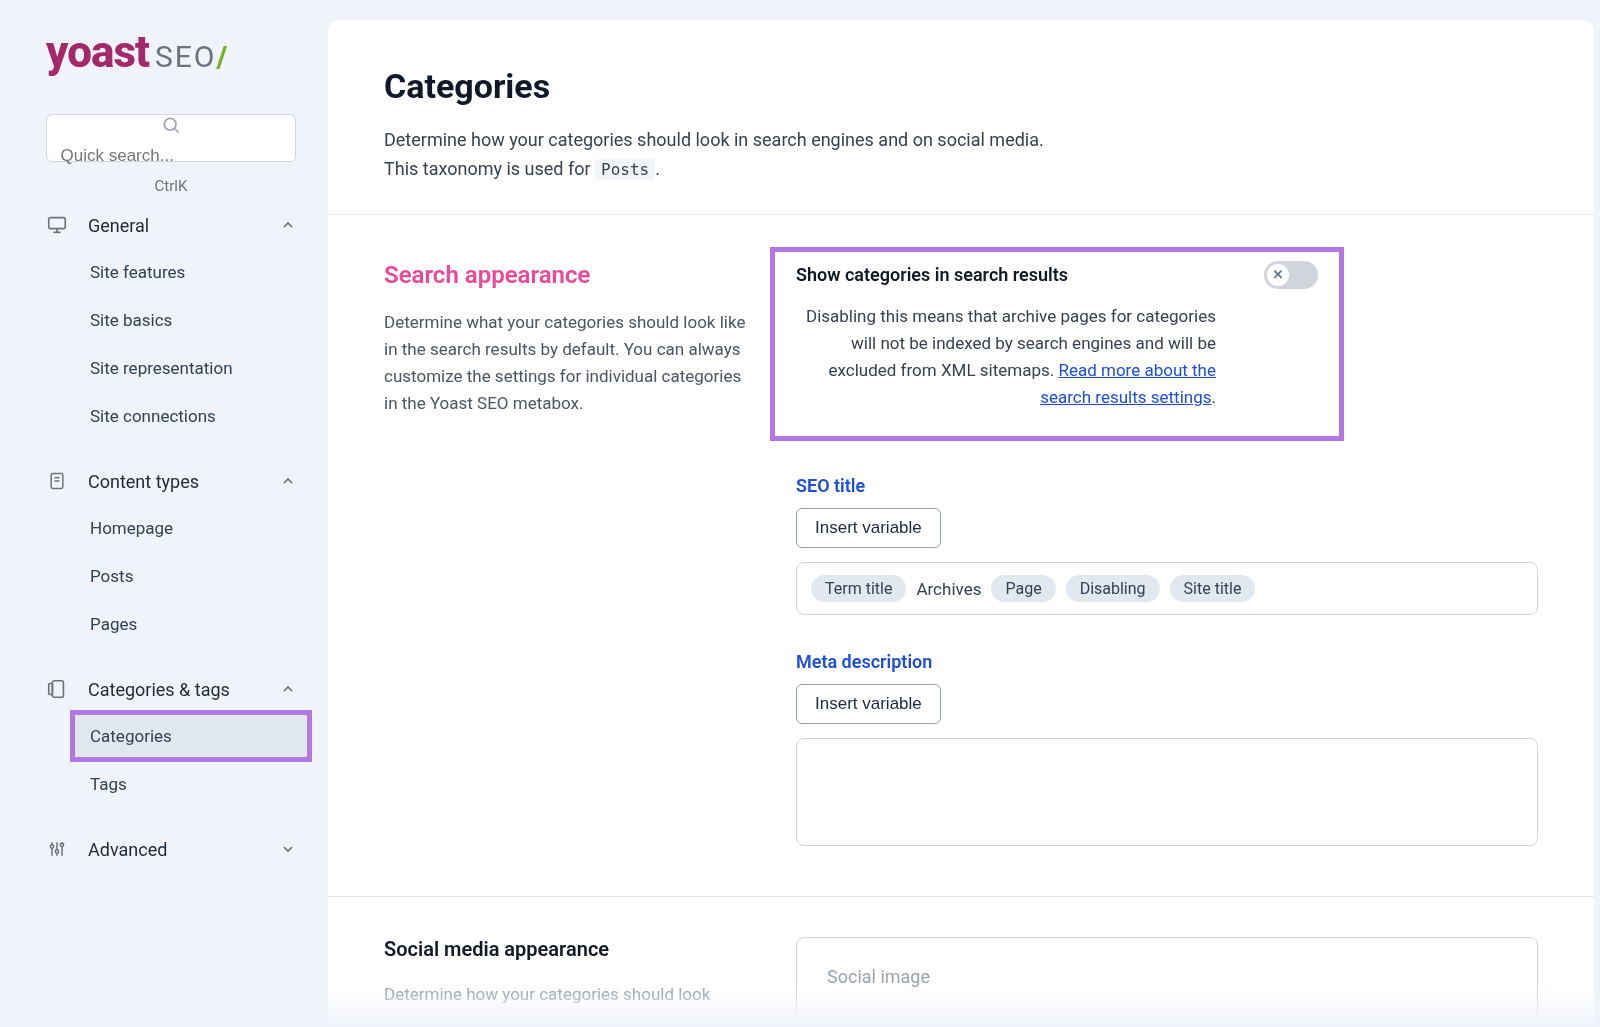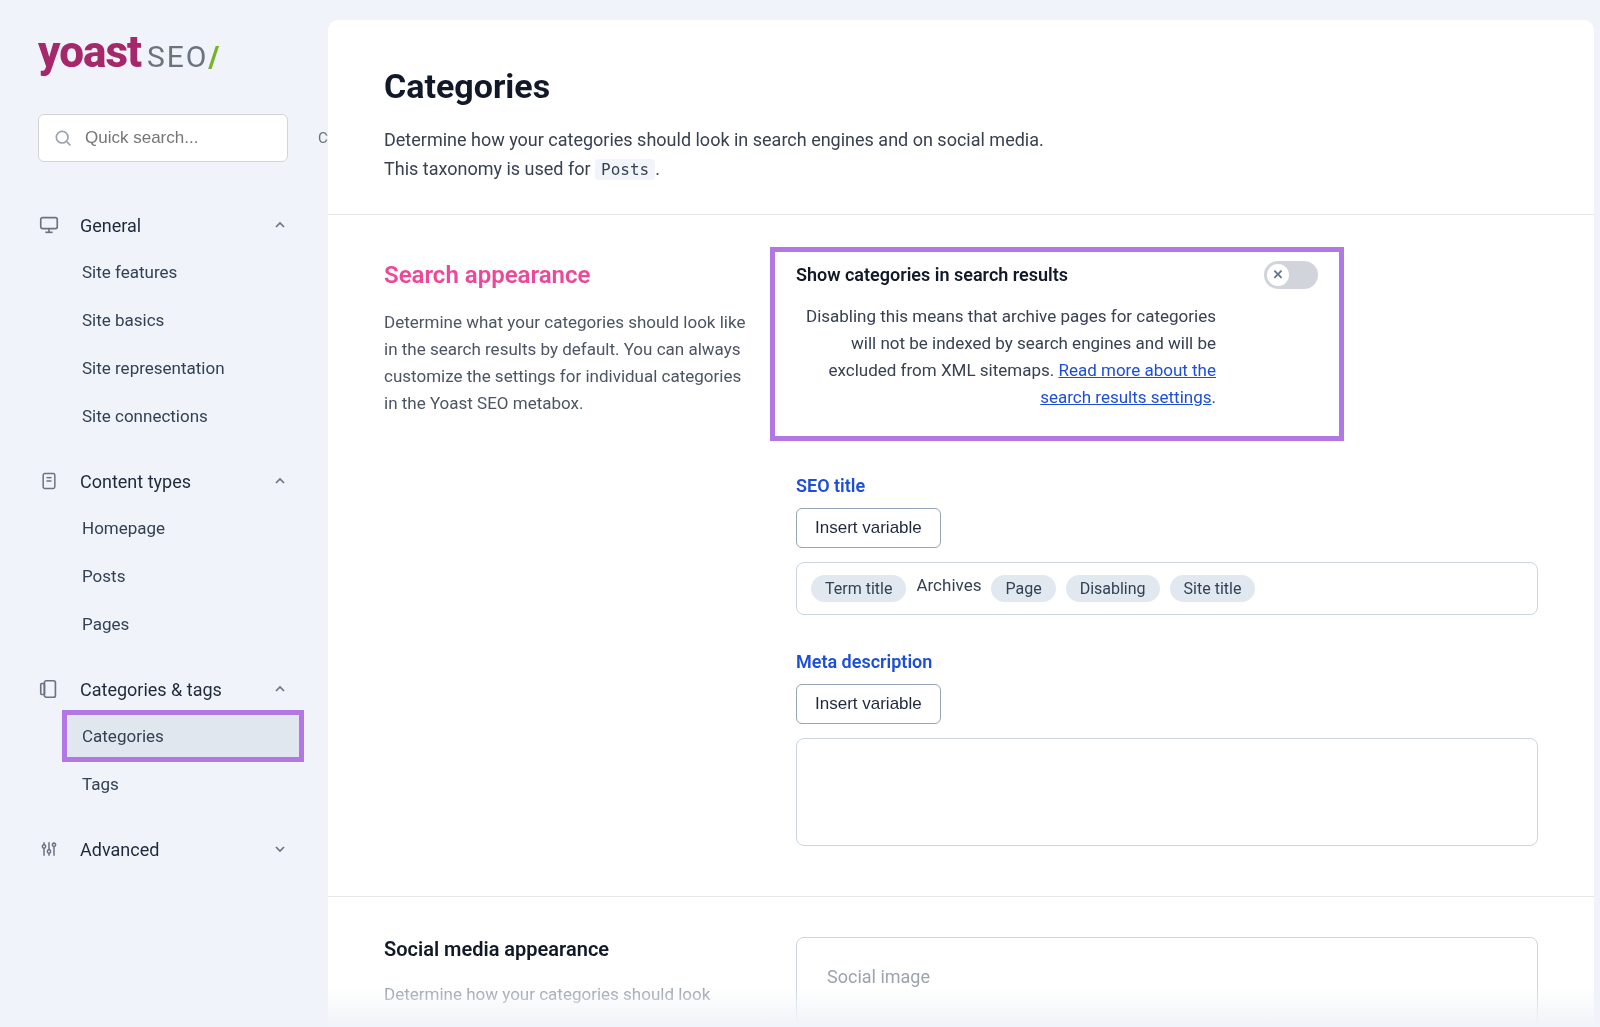--- a/index.html
+++ b/index.html
@@ -9,21 +9,21 @@
     font-family: -apple-system, BlinkMacSystemFont, "Segoe UI", Roboto, sans-serif;
     color: #1e293b;
     width: 1600px;
     height: 1027px;
     overflow: hidden;
     position: relative;
   }
   .wrap { position: absolute; inset: 0; }
   .sidebar {
     position: absolute;
-    left: 4px; top: 0;
+    left: 12px; top: 0;
     width: 310px;
     padding: 26px 0 0 8px;
   }
   .logo { padding: 0 26px 10px 26px; }
   .logo-yoast {
     font-weight: 800;
     font-size: 44px;
     color: #a4286a;
     letter-spacing: -1px;
     display: inline-block;
@@ -42,20 +42,21 @@
   .search-box {
     margin: 26px 26px 16px 26px;
     background: #fff;
     border: 1px solid #d1d5db;
     border-radius: 6px;
     height: 48px;
     display: flex;
     align-items: center;
     padding: 0 14px;
     gap: 10px;
+    flex-direction: column;
   }
   .search-box .icon { color: #9ca3af; display: flex; }
   .search-box input {
     flex: 1 1 auto;
     border: none; outline: none;
     font-size: 17px;
     color: #6b7280;
     background: transparent;
   }
   .search-kbd { color: #6b7280; font-size: 15px; }
@@ -157,21 +158,21 @@
     font-size: 17px;
     color: #1e293b;
     cursor: pointer;
   }
   .input-box {
     margin-top: 14px;
     border: 1px solid #cbd5e1;
     border-radius: 8px;
     padding: 12px 14px;
     display: flex;
-    align-items: flex-start;
+    align-items: center;
     gap: 10px;
     min-height: 52px;
     width: 100%;
   }
   .input-box.tall { min-height: 108px; align-items: flex-start; }
   .token {
     background: #e2e8f0;
     color: #334155;
     border-radius: 999px;
     padding: 4px 14px;

